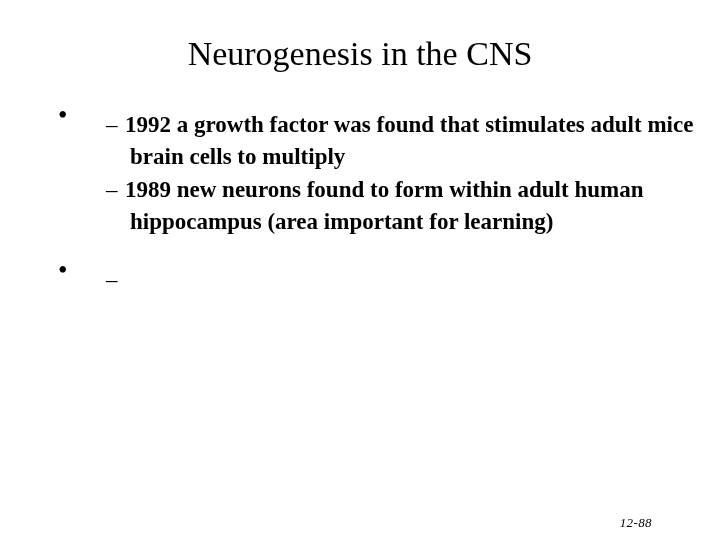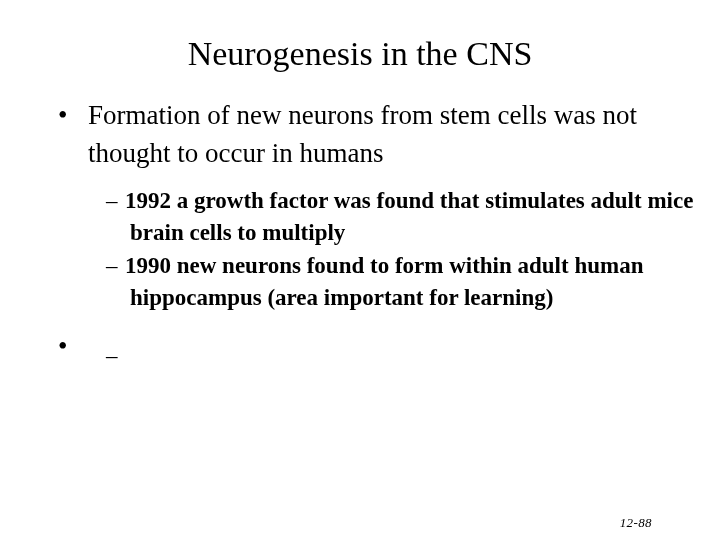--- a/index.html
+++ b/index.html
@@ -98,35 +98,34 @@
 <body>
 
 <div class="slide">
 
   <div class="slide-title">Neurogenesis in the CNS</div>
 
   <div class="body-block">
 
     <div class="bullet-l1">
       <span class="marker">•</span>
-      <span class="bullet-l1-text">Formation of new neurons from stem cells was not thought to occur in humans</span>
     </div>
 
     <div class="group-gap"></div>
 
     <div class="bullet-l2">
       <span class="marker">–</span>
       <span class="bullet-l2-text">1992 a growth factor was found that stimulates adult mice brain cells to multiply</span>
     </div>
 
     <div class="group-gap-small"></div>
 
     <div class="bullet-l2">
       <span class="marker">–</span>
-      <span class="bullet-l2-text">1990 new neurons found to form within adult human hippocampus (area important for learning)</span>
+      <span class="bullet-l2-text">1989 new neurons found to form within adult human hippocampus (area important for learning)</span>
     </div>
 
     <div class="group-gap"></div>
 
     <div class="bullet-l1">
       <span class="marker">•</span>
     </div>
 
     <div class="group-gap"></div>
 

